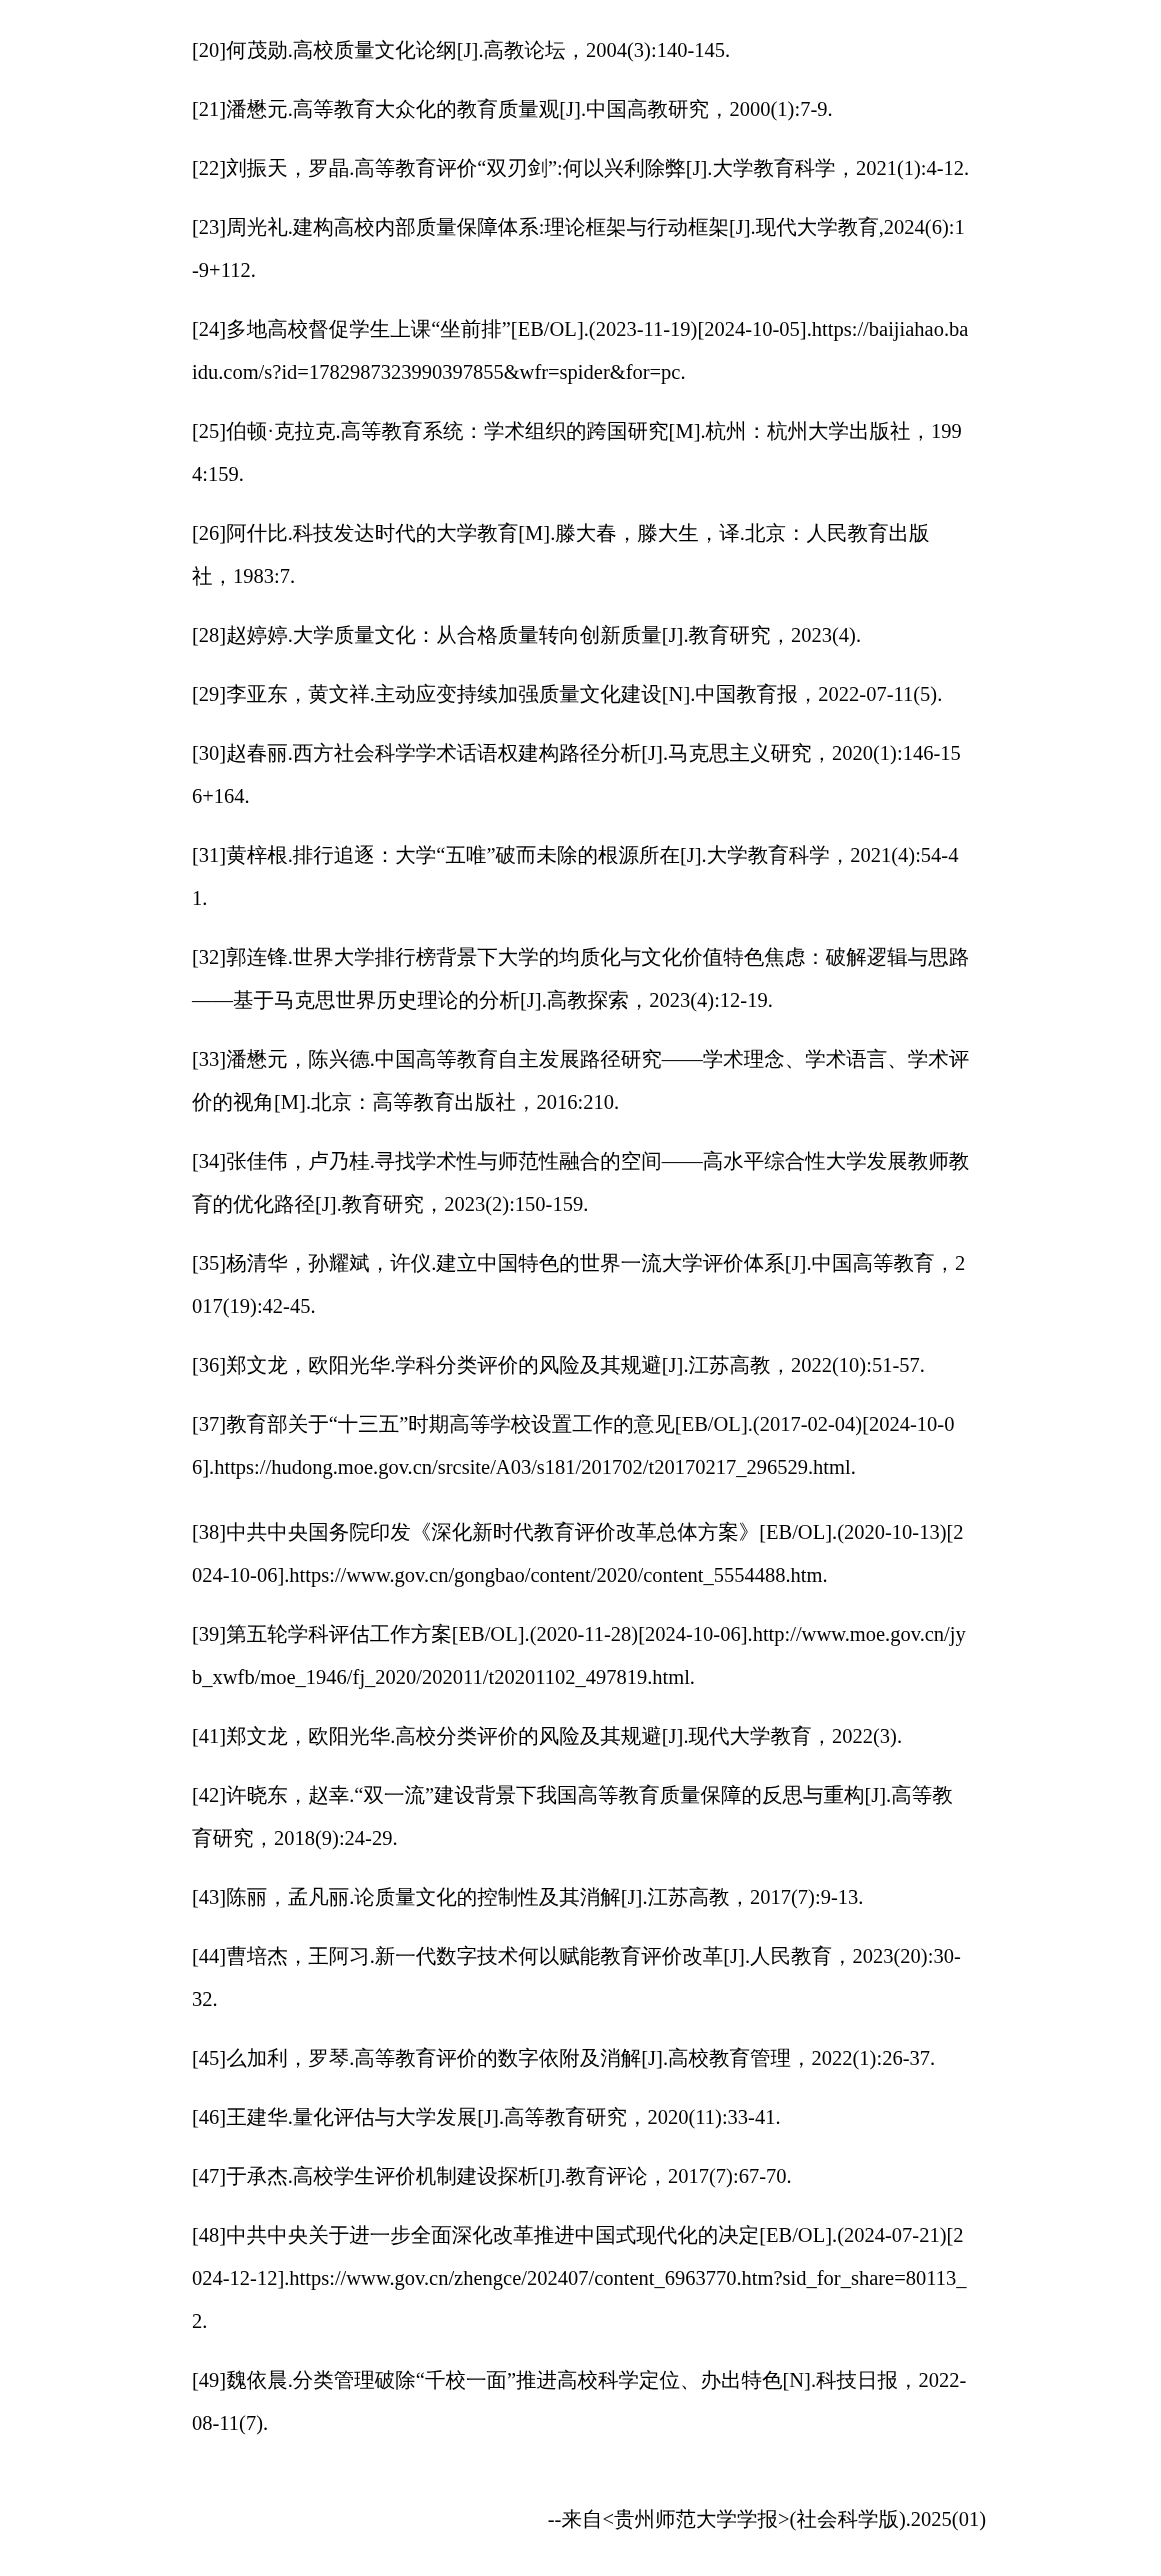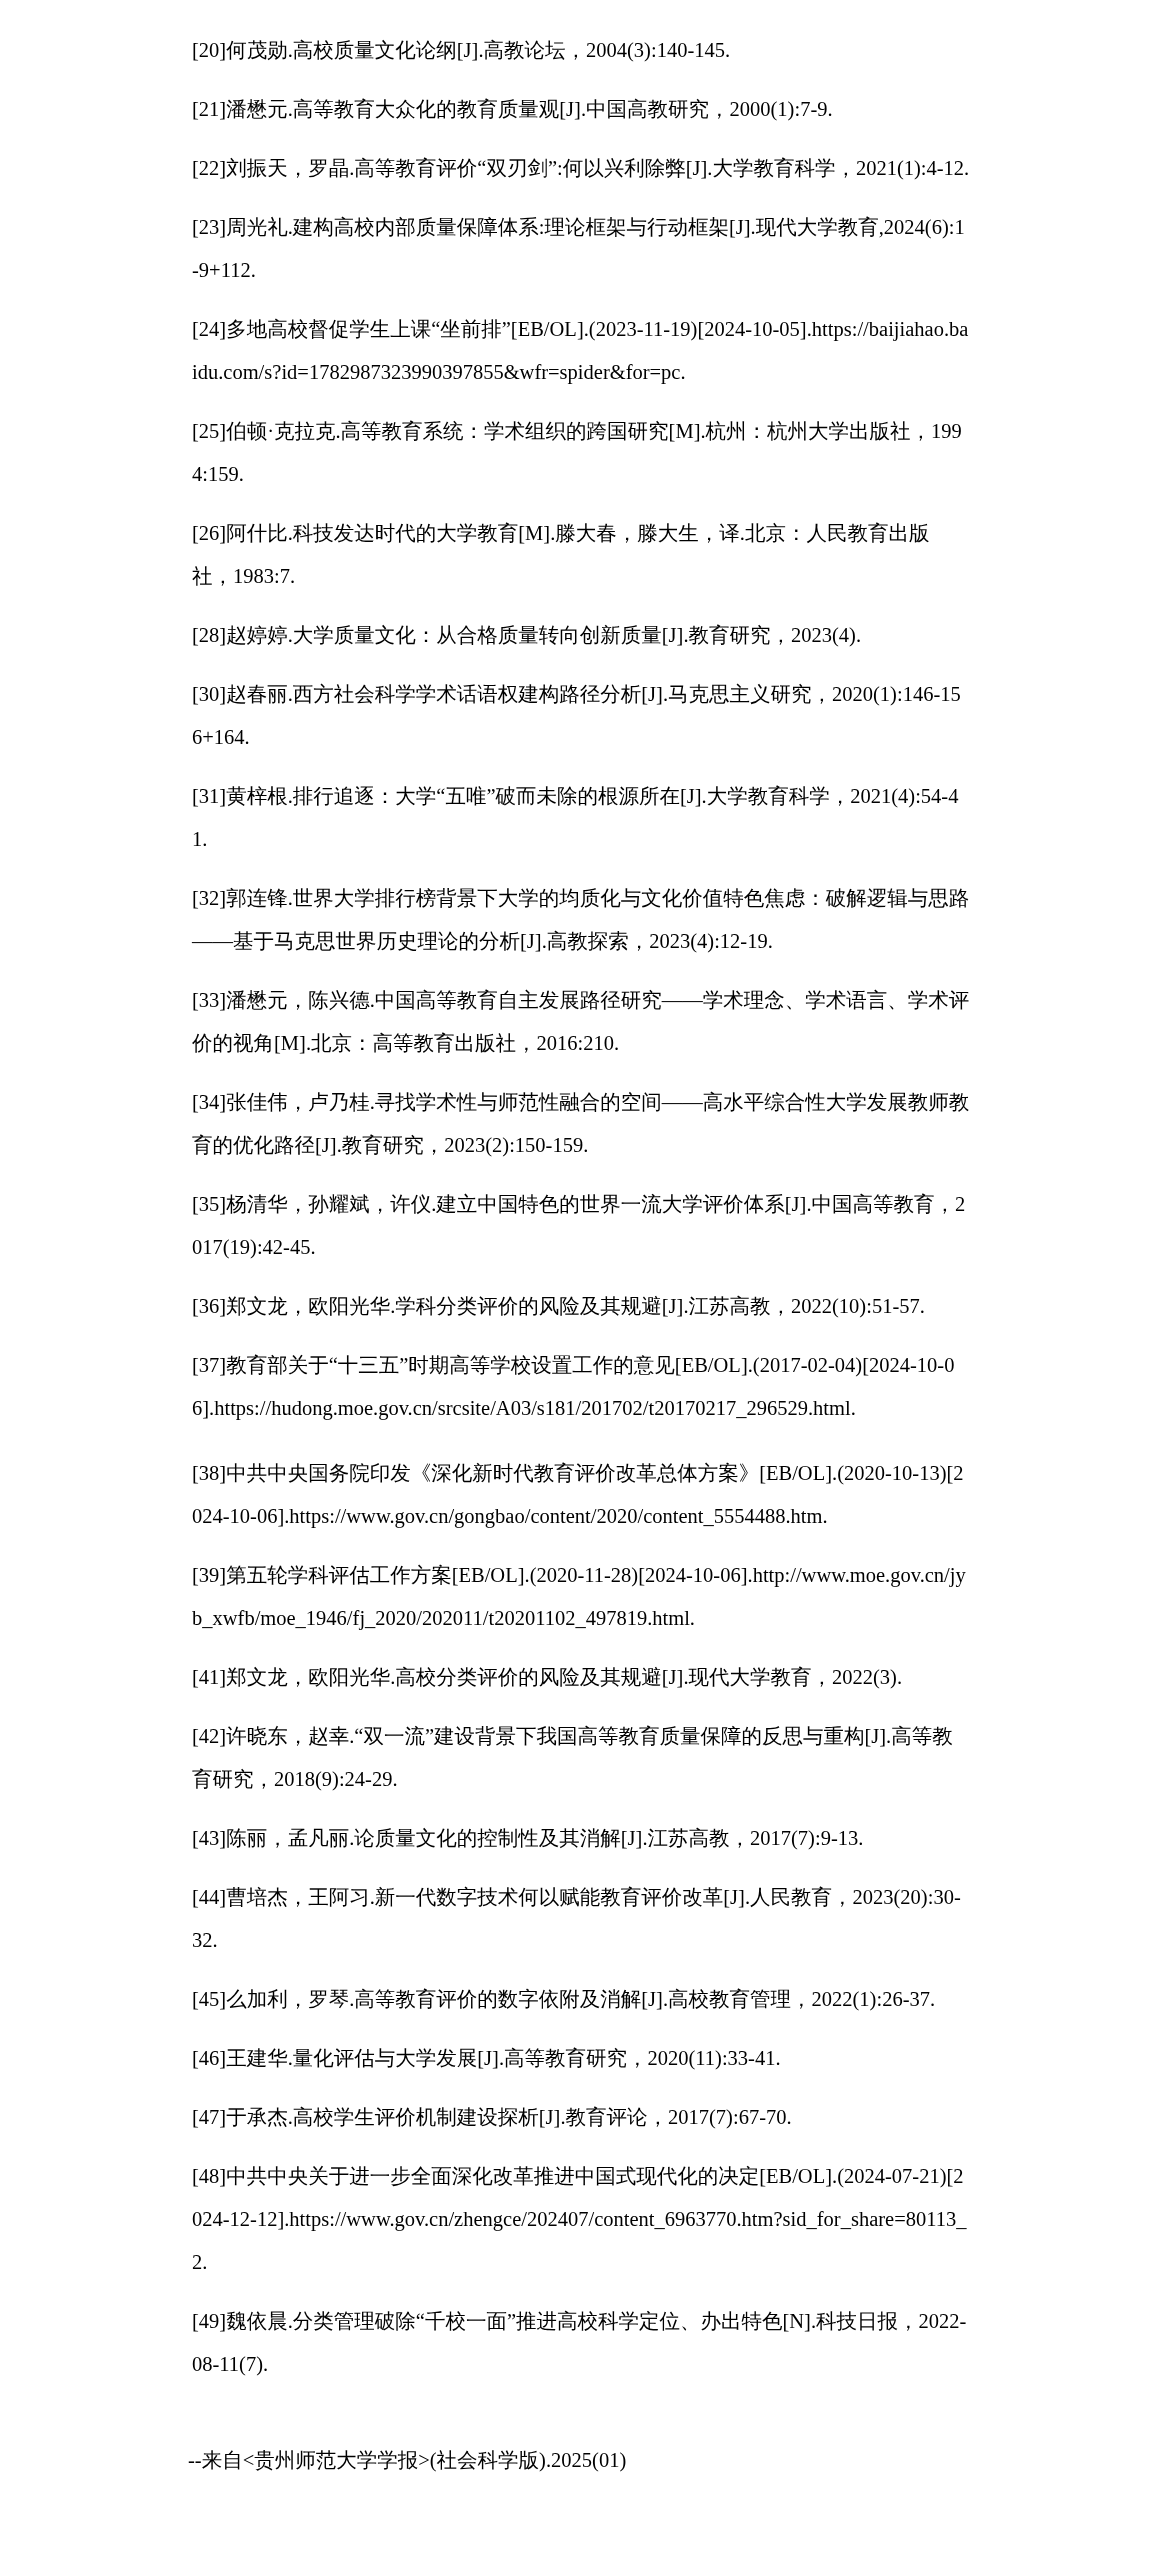--- a/index.html
+++ b/index.html
@@ -21,41 +21,42 @@
     font-size: 20.5px;
     line-height: 43px;
     text-align: left;
     word-break: break-all;      
     white-space: normal;
   }
   .gap-before {
     margin-top: 22px;           
   }
   .footer {
-    margin: 12px;
+    margin: 0;
     margin-top: 53px;
     font-size: 20.5px;
     line-height: 43px;
-    text-align: left;
+    text-align: right;
     word-break: break-all;
   }
 </style>
 </head>
 <body>
 
 <main class="doc">
   <section>
     <p class="ref">[20]何茂勋.高校质量文化论纲[J].高教论坛，2004(3):140-145.</p>
     <p class="ref">[21]潘懋元.高等教育大众化的教育质量观[J].中国高教研究，2000(1):7-9.</p>
     <p class="ref">[22]刘振天，罗晶.高等教育评价“双刃剑”:何以兴利除弊[J].大学教育科学，2021(1):4-12.</p>
     <p class="ref">[23]周光礼.建构高校内部质量保障体系:理论框架与行动框架[J].现代大学教育,2024(6):1-9+112.</p>
     <p class="ref">[24]多地高校督促学生上课“坐前排”[EB/OL].(2023-11-19)[2024-10-05].https://baijiahao.baidu.com/s?id=1782987323990397855&amp;wfr=spider&amp;for=pc.</p>
     <p class="ref">[25]伯顿·克拉克.高等教育系统：学术组织的跨国研究[M].杭州：杭州大学出版社，1994:159.</p>
     <p class="ref">[26]阿什比.科技发达时代的大学教育[M].滕大春，滕大生，译.北京：人民教育出版社，1983:7.</p>
     <p class="ref">[28]赵婷婷.大学质量文化：从合格质量转向创新质量[J].教育研究，2023(4).</p>
+    <p class="ref">[29]李亚东，黄文祥.主动应变持续加强质量文化建设[N].中国教育报，2022-07-11(5).</p>
     <p class="ref">[30]赵春丽.西方社会科学学术话语权建构路径分析[J].马克思主义研究，2020(1):146-156+164.</p>
     <p class="ref">[31]黄梓根.排行追逐：大学“五唯”破而未除的根源所在[J].大学教育科学，2021(4):54-41.</p>
     <p class="ref">[32]郭连锋.世界大学排行榜背景下大学的均质化与文化价值特色焦虑：破解逻辑与思路——基于马克思世界历史理论的分析[J].高教探索，2023(4):12-19.</p>
     <p class="ref">[33]潘懋元，陈兴德.中国高等教育自主发展路径研究——学术理念、学术语言、学术评价的视角[M].北京：高等教育出版社，2016:210.</p>
     <p class="ref">[34]张佳伟，卢乃桂.寻找学术性与师范性融合的空间——高水平综合性大学发展教师教育的优化路径[J].教育研究，2023(2):150-159.</p>
     <p class="ref">[35]杨清华，孙耀斌，许仪.建立中国特色的世界一流大学评价体系[J].中国高等教育，2017(19):42-45.</p>
     <p class="ref">[36]郑文龙，欧阳光华.学科分类评价的风险及其规避[J].江苏高教，2022(10):51-57.</p>
     <p class="ref">[37]教育部关于“十三五”时期高等学校设置工作的意见[EB/OL].(2017-02-04)[2024-10-06].https://hudong.moe.gov.cn/srcsite/A03/s181/201702/t20170217_296529.html.</p>
     <p class="ref gap-before">[38]中共中央国务院印发《深化新时代教育评价改革总体方案》[EB/OL].(2020-10-13)[2024-10-06].https://www.gov.cn/gongbao/content/2020/content_5554488.htm.</p>
     <p class="ref">[39]第五轮学科评估工作方案[EB/OL].(2020-11-28)[2024-10-06].http://www.moe.gov.cn/jyb_xwfb/moe_1946/fj_2020/202011/t20201102_497819.html.</p>

